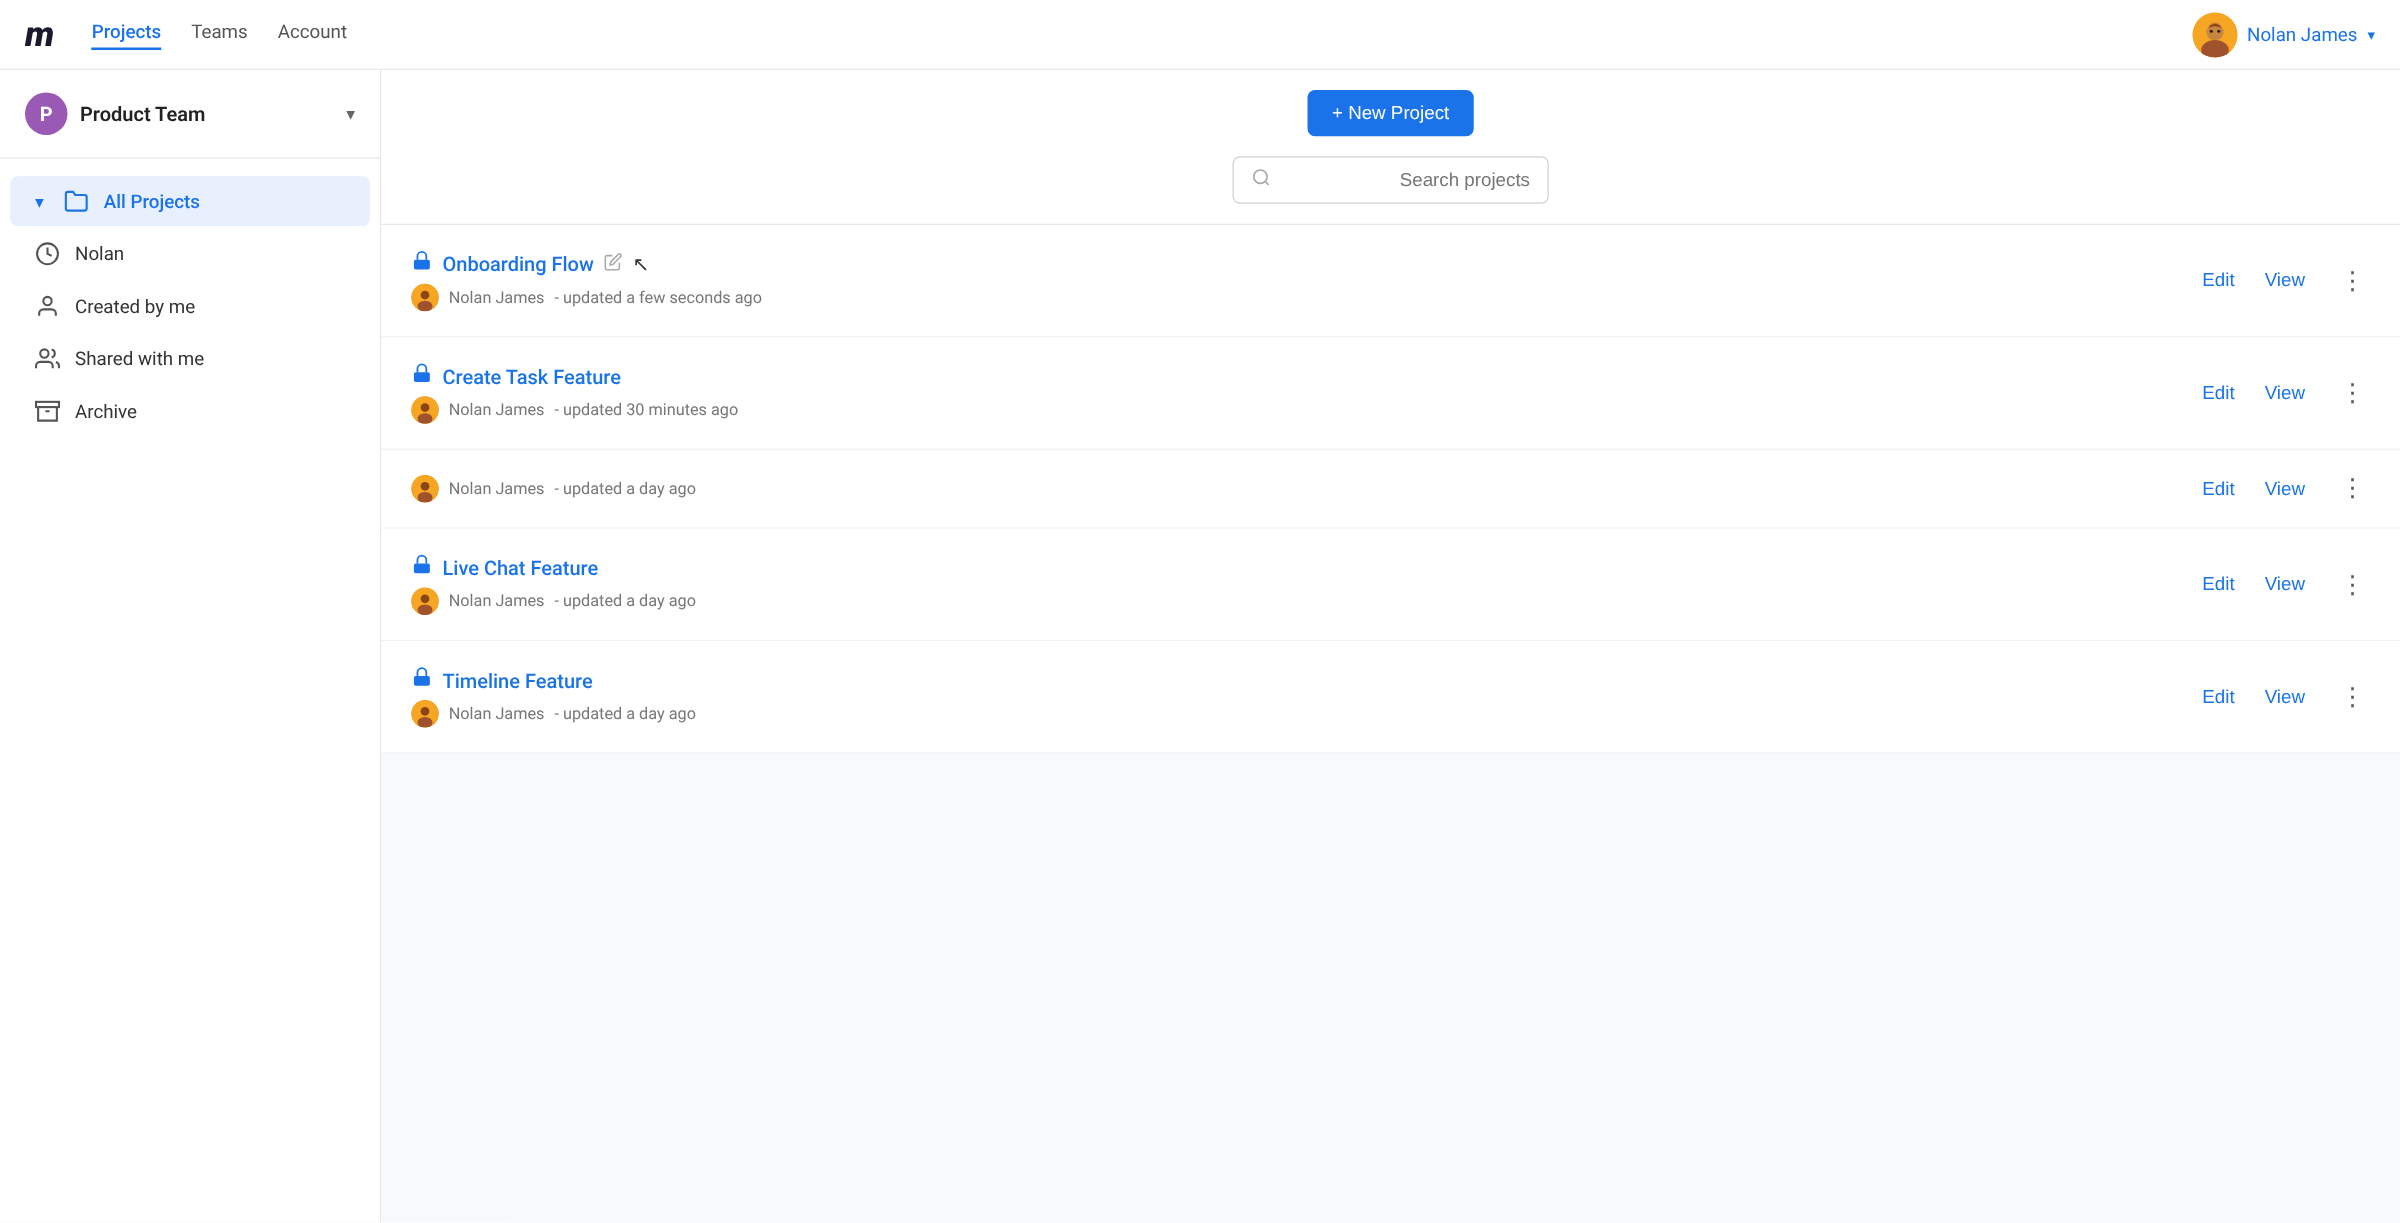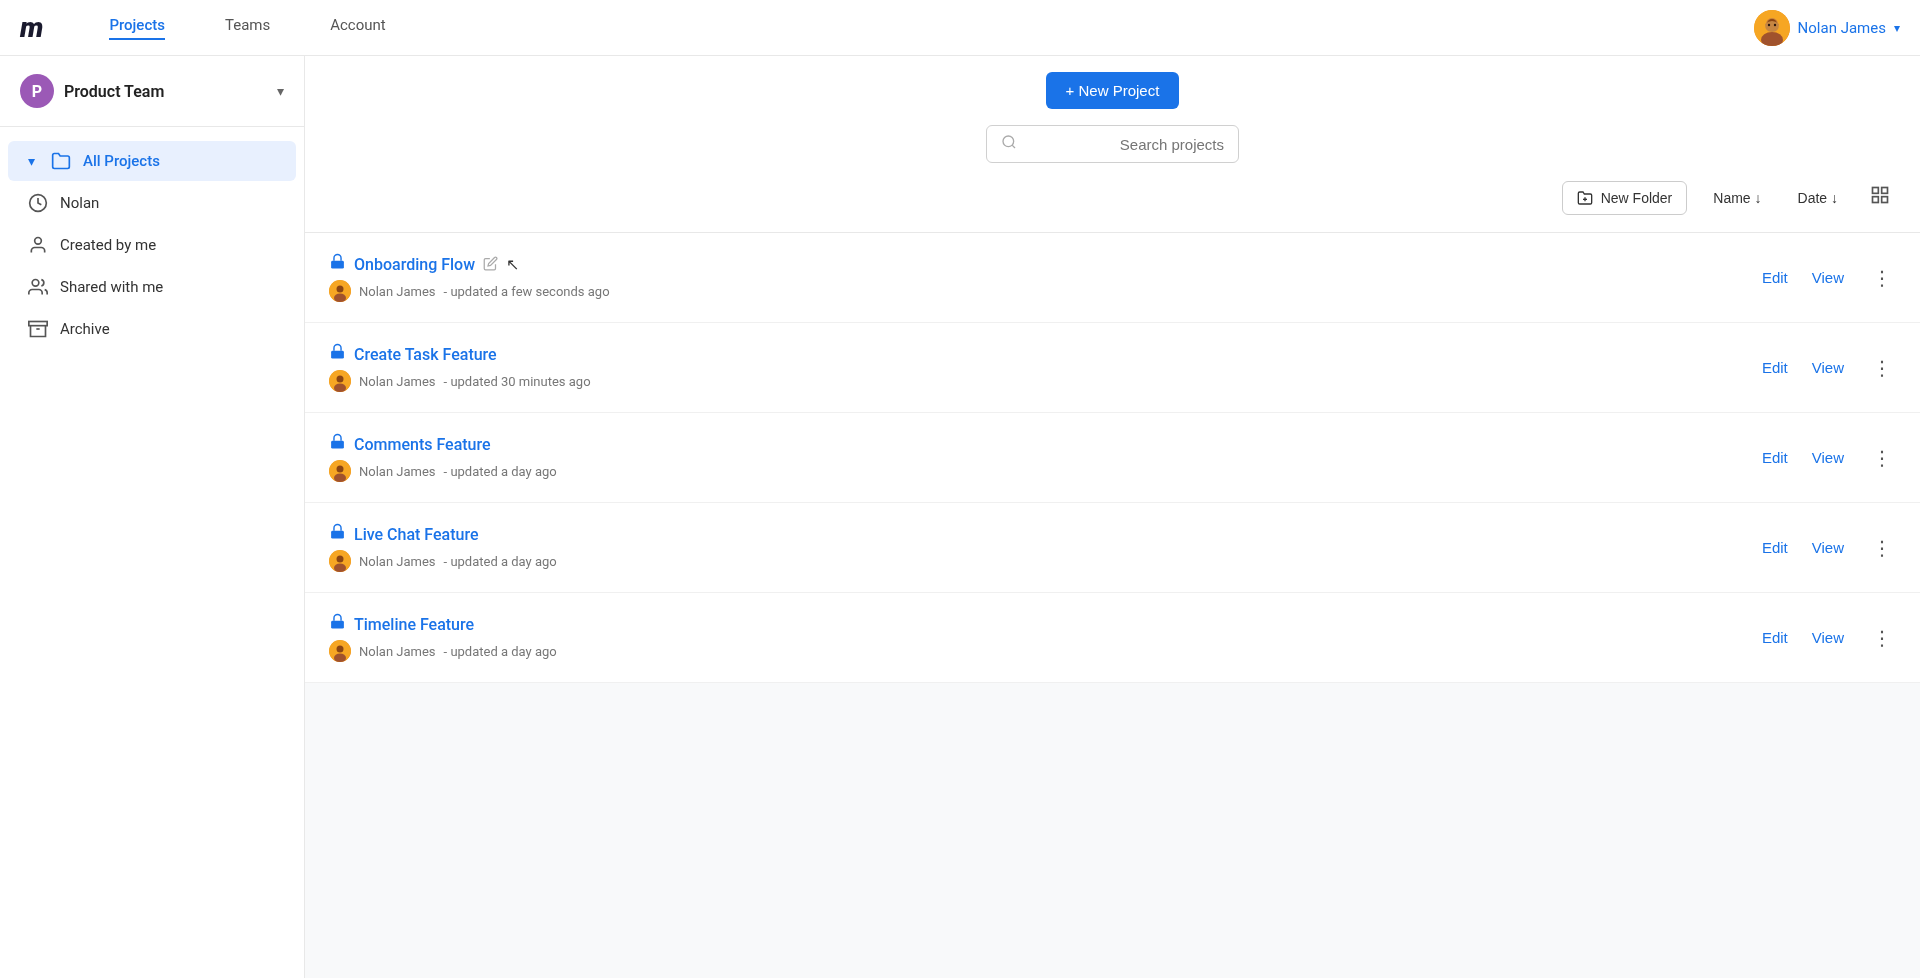--- a/index.html
+++ b/index.html
@@ -25,21 +25,20 @@
       display: flex;
       gap: 24px;
       flex: 1;
     }
     .nav-link {
       font-size: 15px;
       color: #555;
       text-decoration: none;
       padding-bottom: 4px;
       cursor: pointer;
-      margin-left: 36px;
     }
     .nav-link.active {
       color: #1a73e8;
       border-bottom: 2px solid #1a73e8;
       font-weight: 500;
     }
     .top-nav-user {
       display: flex;
       align-items: center;
       gap: 8px;
@@ -436,40 +435,20 @@
       <button class="btn-new-project">+ New Project</button>
       <div class="search-box">
         <span class="search-icon">
           <svg width="16" height="16" viewBox="0 0 24 24" fill="none" stroke="#aaa" stroke-width="2">
             <circle cx="11" cy="11" r="8"></circle>
             <line x1="21" y1="21" x2="16.65" y2="16.65"></line>
           </svg>
         </span>
         <input class="search-input" type="text" placeholder="Search projects" style="">
       </div>
-      <div class="toolbar-right">
-        <button class="btn-new-folder">
-          <svg width="16" height="16" viewBox="0 0 24 24" fill="none" stroke="currentColor" stroke-width="2">
-            <path d="M22 19a2 2 0 0 1-2 2H4a2 2 0 0 1-2-2V5a2 2 0 0 1 2-2h5l2 3h9a2 2 0 0 1 2 2z"></path>
-            <line x1="12" y1="11" x2="12" y2="17"></line>
-            <line x1="9" y1="14" x2="15" y2="14"></line>
-          </svg>
-          <span>New Folder</span>
-        </button>
-        <button class="sort-btn">Name ↓</button>
-        <button class="sort-btn">Date ↓</button>
-        <button class="grid-btn">
-          <svg width="20" height="20" viewBox="0 0 24 24" fill="none" stroke="currentColor" stroke-width="2">
-            <rect x="3" y="3" width="7" height="7"></rect>
-            <rect x="14" y="3" width="7" height="7"></rect>
-            <rect x="3" y="14" width="7" height="7"></rect>
-            <rect x="14" y="14" width="7" height="7"></rect>
-          </svg>
-        </button>
-      </div>
     </div>
 
     <div class="project-list" id="project-list-container">
     <div class="project-item">
       <div class="project-info">
         <div class="project-title-row">
           <span class="lock-icon">
             <svg width="17" height="17" viewBox="0 0 24 24" fill="#1a73e8">
               <rect x="3" y="11" width="18" height="11" rx="2" ry="2"></rect>
               <path d="M7 11V7a5 5 0 0 1 10 0v4" fill="none" stroke="#1a73e8" stroke-width="2"></path>
@@ -529,30 +508,20 @@
         </div>
       </div>
       <div class="project-actions">
         <button class="btn-edit">Edit</button>
         <button class="btn-view">View</button>
         <button class="more-btn">⋮</button>
       </div>
     </div>
         <div class="project-item">
       <div class="project-info">
-        <div class="project-title-row">
-          <span class="lock-icon">
-            <svg width="17" height="17" viewBox="0 0 24 24" fill="#1a73e8">
-              <rect x="3" y="11" width="18" height="11" rx="2" ry="2"></rect>
-              <path d="M7 11V7a5 5 0 0 1 10 0v4" fill="none" stroke="#1a73e8" stroke-width="2"></path>
-            </svg>
-          </span>
-          <span class="project-title">Comments Feature</span>
-
-        </div>
         <div class="project-meta">
           <div class="project-meta-avatar">
             <svg viewBox="0 0 22 22" xmlns="http://www.w3.org/2000/svg">
               <circle cx="11" cy="11" r="11" fill="#f6a623"></circle>
               <circle cx="11" cy="9" r="3.5" fill="#8B4513"></circle>
               <ellipse cx="11" cy="18" rx="6" ry="4.5" fill="#a0522d"></ellipse>
             </svg>
           </div>
           <span>Nolan James</span>
           <span>- updated a day ago</span>

